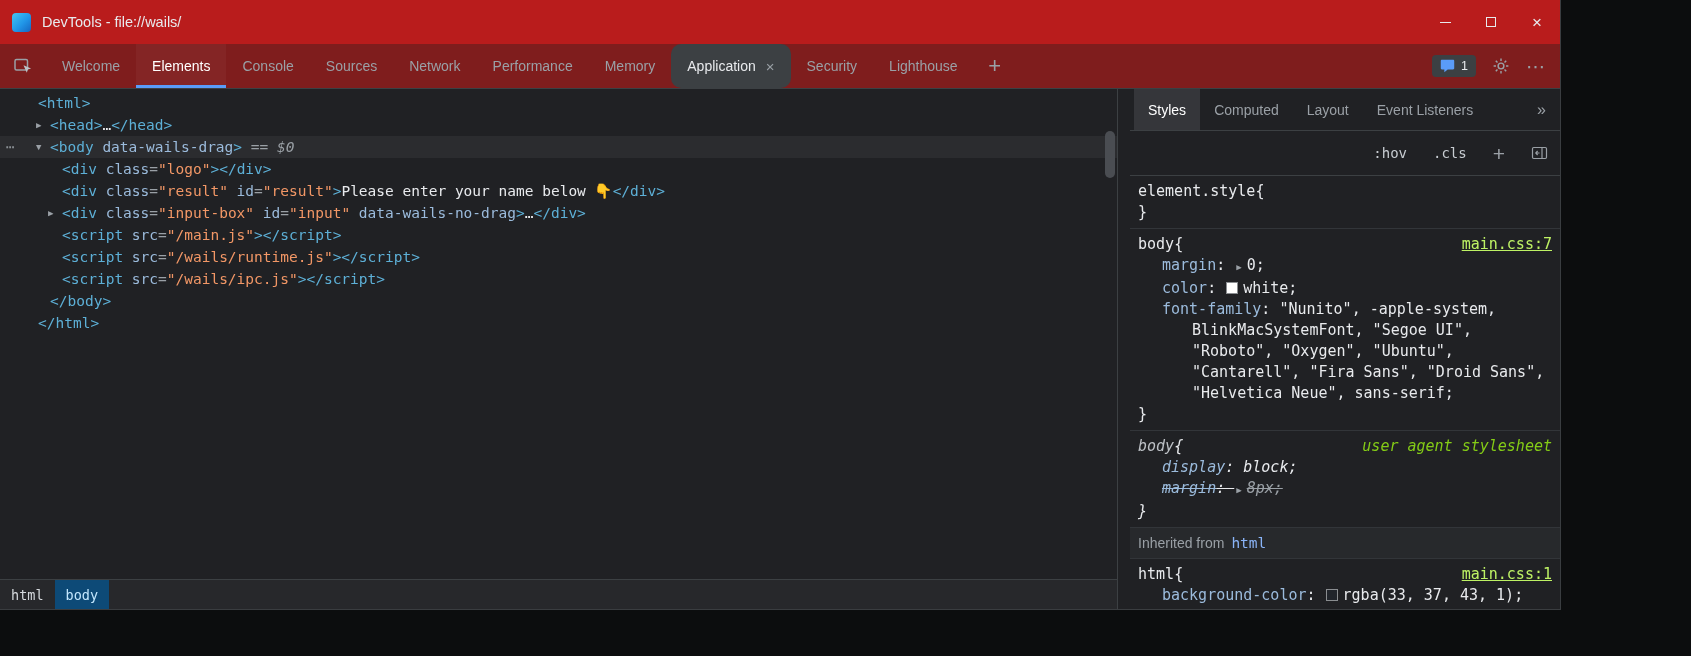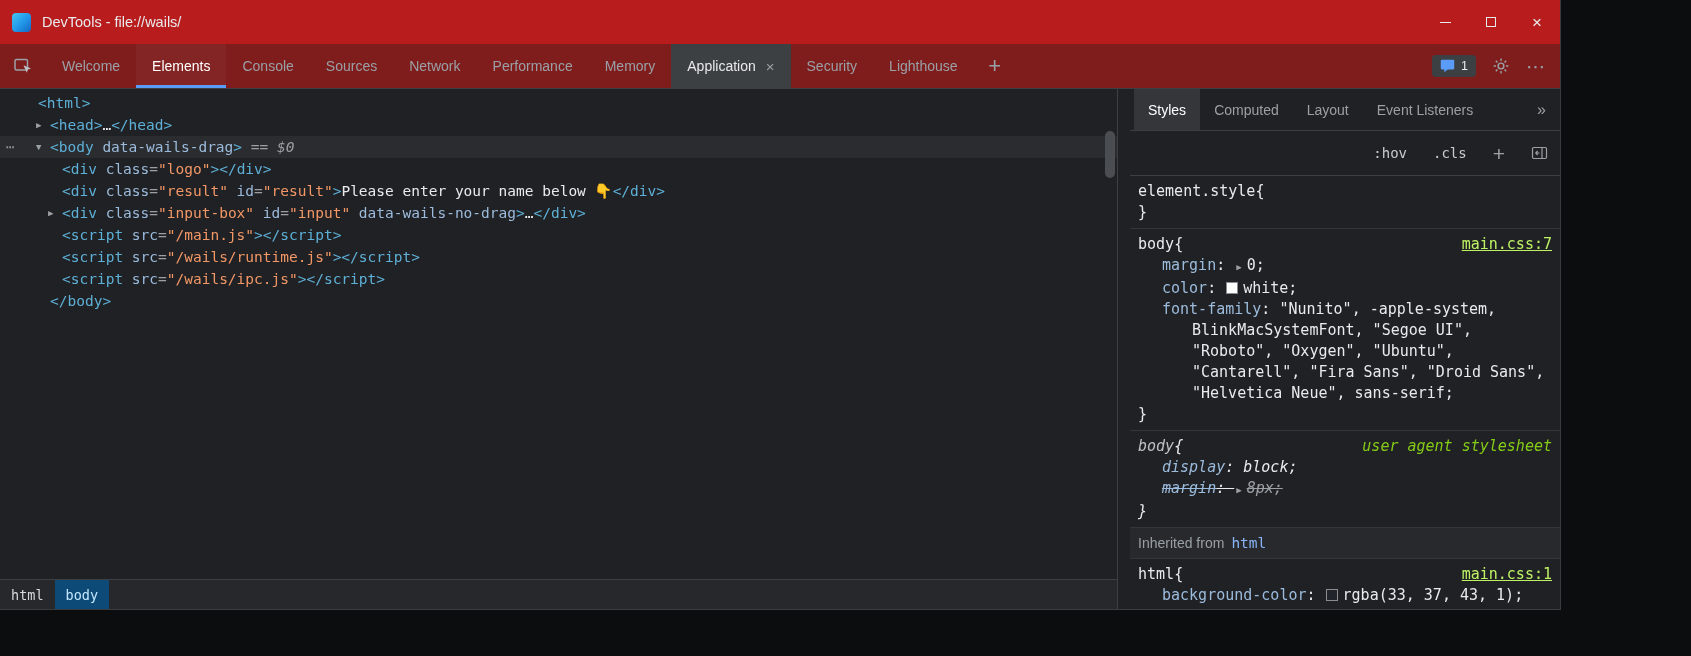--- a/index.html
+++ b/index.html
@@ -18,21 +18,21 @@
   .minimize-glyph { width:11px; height:1px; background:#e8eaed; }
   .maximize-glyph { width:10px; height:10px; border:1px solid #e8eaed; }
   .close-glyph { font-size:17px; font-weight:300; line-height:1; }
 
   
   .toolbar { height:45px; flex:none; background:#7f1d1d; border-bottom:1px solid #3c4043; display:flex; align-items:stretch; }
   .inspect-btn { width:46px; display:flex; align-items:center; justify-content:center; flex:none; }
   .tabs { display:flex; align-items:stretch; }
   .tab { display:flex; align-items:center; padding:0 16px; font-size:14px; color:#9aa0a6; position:relative; white-space:nowrap; }
   .tab.active { color:#ffffff; background:rgba(255,255,255,.04); box-shadow:inset 0 -3px 0 #5a9cf8; }
-  .tab.chip { background:#3c4043; color:#e8eaed; }
+  .tab.chip { background:#3c4043; color:#e8eaed;border-radius:10px; }
   .tab-close { margin-left:10px; color:#9aa0a6; font-size:15px; line-height:1; }
   .add-tab { width:42px; display:flex; align-items:center; justify-content:center; color:#9aa0a6; font-size:22px; font-weight:300; }
   .toolbar-right { margin-left:auto; display:flex; align-items:center; gap:16px; padding-right:14px; }
   .issues-chip { display:flex; align-items:center; gap:6px; background:#3c4043; border-radius:4px; padding:4px 8px; }
   .issues-count { font-size:12.5px; color:#e8eaed; }
   .more-btn { color:#9aa0a6; font-size:19px; letter-spacing:1px; line-height:1; }
 
   
   .main { flex:1; display:flex; min-height:0;gap:12px; }
 
@@ -185,20 +185,21 @@
           <div class="tree-line" style="padding-left: 38px;"><span class="tk-tag">&lt;html&gt;</span></div>
           <div class="tree-line" style="padding-left: 50px;"><span class="tree-arrow" style="left: 36px;">▶</span><span class="tk-tag">&lt;head&gt;</span><span class="tk-text">…</span><span class="tk-tag">&lt;/head&gt;</span></div>
           <div class="tree-line selected" style="padding-left: 50px;"><span class="tree-gutter">⋯</span><span class="tree-arrow" style="left: 36px;">▼</span><span class="tk-tag">&lt;body</span><span class="tk-attr"> data-wails-drag</span><span class="tk-tag">&gt;</span><span class="tk-meta"> == $0</span></div>
           <div class="tree-line" style="padding-left: 62px;"><span class="tk-tag">&lt;div</span><span class="tk-attr"> class</span><span class="tk-punct">=</span><span class="tk-val">"logo"</span><span class="tk-tag">&gt;&lt;/div&gt;</span></div>
           <div class="tree-line" style="padding-left: 62px;"><span class="tk-tag">&lt;div</span><span class="tk-attr"> class</span><span class="tk-punct">=</span><span class="tk-val">"result"</span><span class="tk-attr"> id</span><span class="tk-punct">=</span><span class="tk-val">"result"</span><span class="tk-tag">&gt;</span><span class="tk-text">Please enter your name below 👇</span><span class="tk-tag">&lt;/div&gt;</span></div>
           <div class="tree-line" style="padding-left: 62px;"><span class="tree-arrow" style="left: 48px;">▶</span><span class="tk-tag">&lt;div</span><span class="tk-attr"> class</span><span class="tk-punct">=</span><span class="tk-val">"input-box"</span><span class="tk-attr"> id</span><span class="tk-punct">=</span><span class="tk-val">"input"</span><span class="tk-attr"> data-wails-no-drag</span><span class="tk-tag">&gt;</span><span class="tk-text">…</span><span class="tk-tag">&lt;/div&gt;</span></div>
           <div class="tree-line" style="padding-left: 62px;"><span class="tk-tag">&lt;script</span><span class="tk-attr"> src</span><span class="tk-punct">=</span><span class="tk-val">"/main.js"</span><span class="tk-tag">&gt;&lt;/script&gt;</span></div>
           <div class="tree-line" style="padding-left: 62px;"><span class="tk-tag">&lt;script</span><span class="tk-attr"> src</span><span class="tk-punct">=</span><span class="tk-val">"/wails/runtime.js"</span><span class="tk-tag">&gt;&lt;/script&gt;</span></div>
           <div class="tree-line" style="padding-left: 62px;"><span class="tk-tag">&lt;script</span><span class="tk-attr"> src</span><span class="tk-punct">=</span><span class="tk-val">"/wails/ipc.js"</span><span class="tk-tag">&gt;&lt;/script&gt;</span></div>
           <div class="tree-line" style="padding-left: 50px;"><span class="tk-tag">&lt;/body&gt;</span></div>
+          <div class="tree-line" style="padding-left: 38px;"><span class="tk-tag">&lt;/html&gt;</span></div>
         </div>
       <div class="scroll-thumb"></div>
       <div class="crumbs">
           <span class="crumb">html</span>
           <span class="crumb selected">body</span>
         </div>
     </div>
 
     <div class="styles-panel">
       <div class="styles-tabs">

